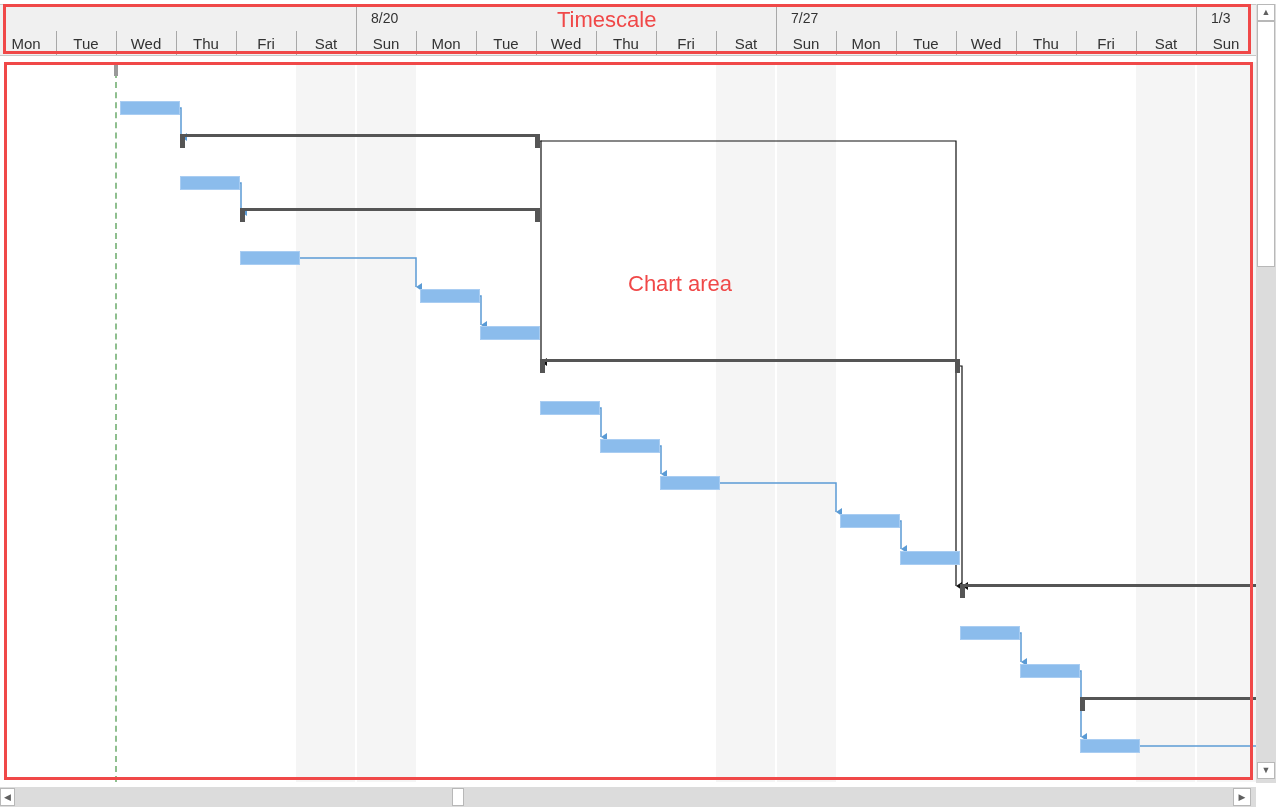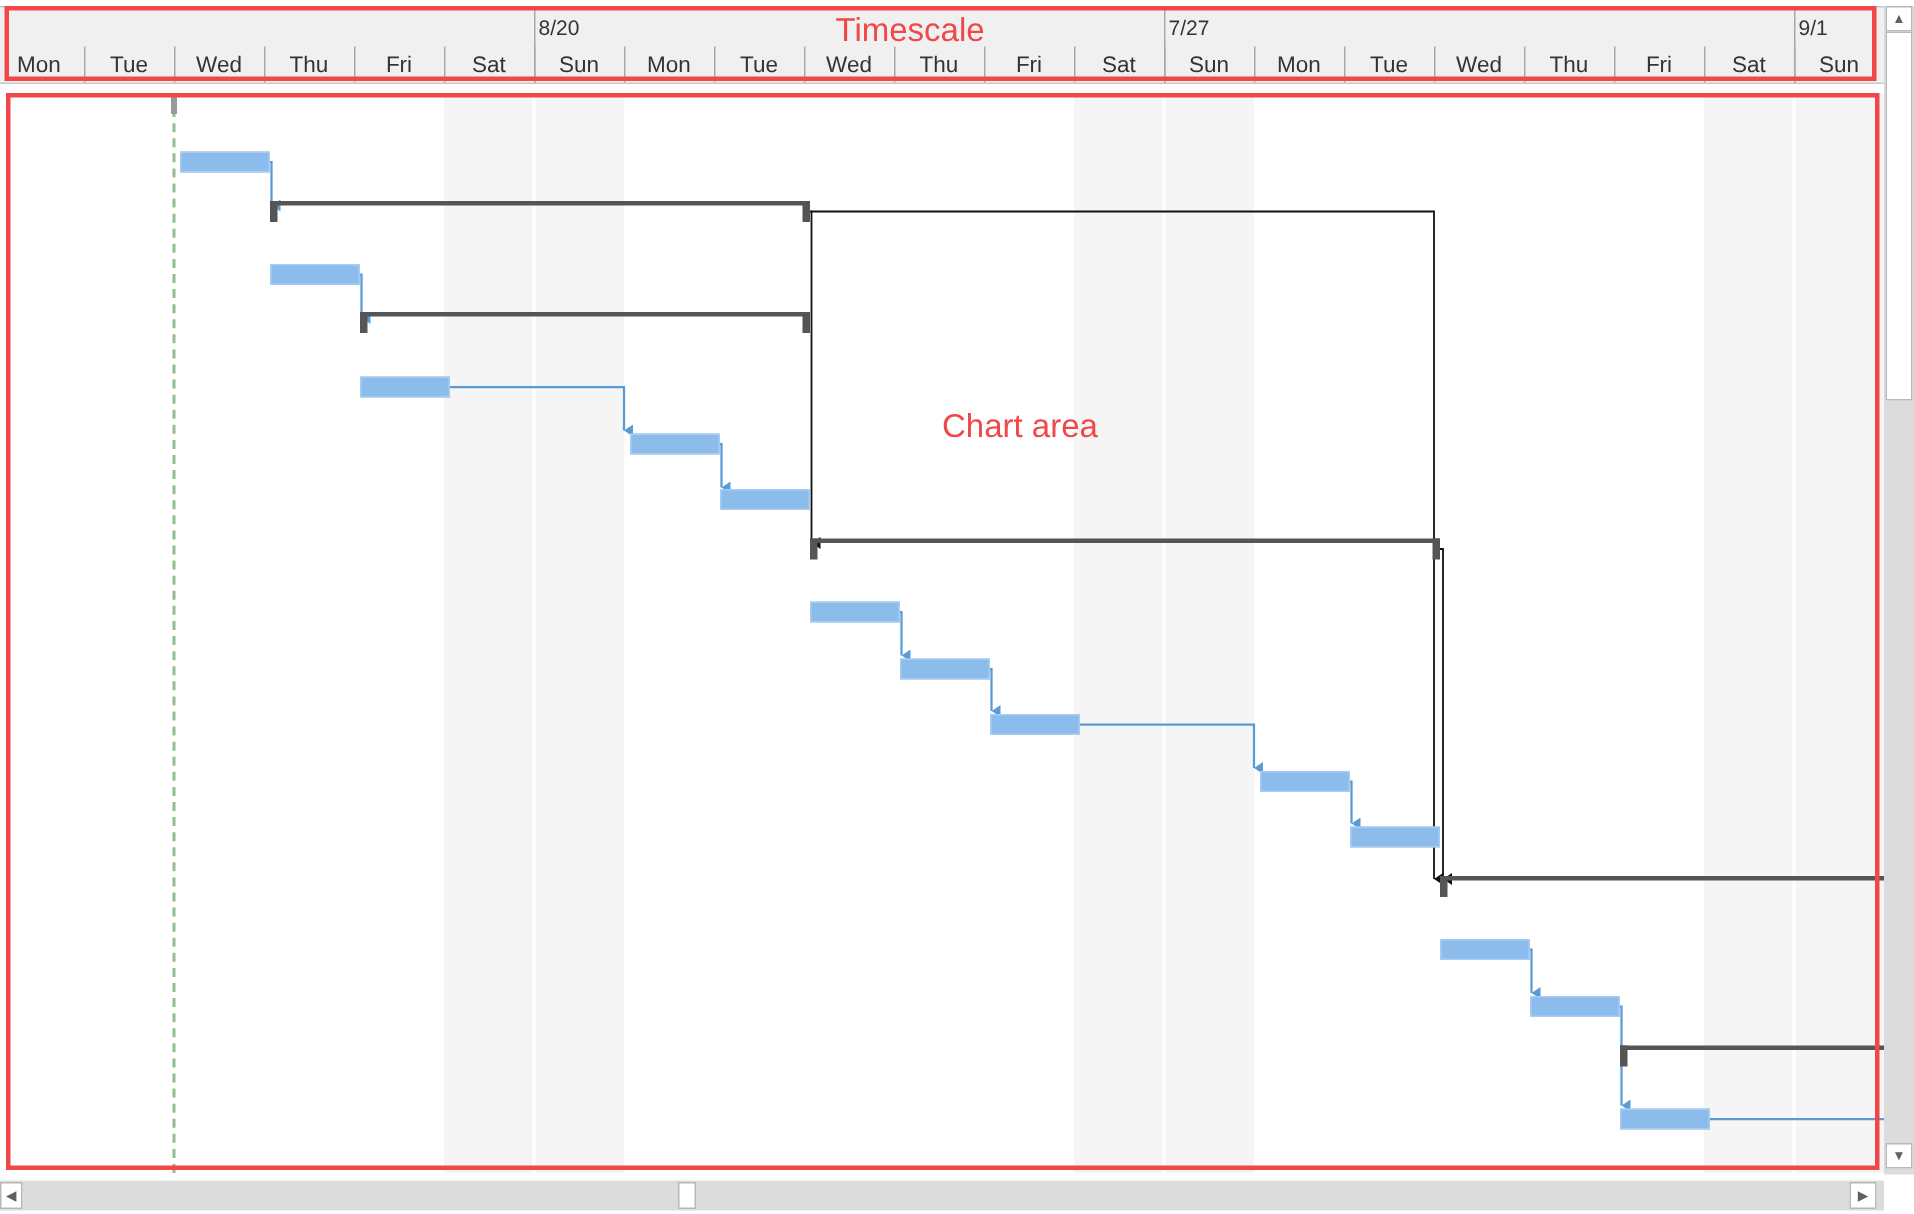--- a/index.html
+++ b/index.html
@@ -1,19 +1,19 @@
 <!DOCTYPE html>
 <html><head>
 <meta charset="utf-8">
 <style>
   * { box-sizing: border-box; margin: 0; padding: 0; }
   html, body { width: 1276px; height: 809px; overflow: hidden; background: #ffffff; font-family: "Liberation Sans", "DejaVu Sans", sans-serif; }
   #root { position: relative; width: 1276px; height: 809px; background: #ffffff; }
   .timescale { position: absolute; left: 0; top: 4px; width: 1256px; height: 52px; background: #f0f0f0; border-top: 1px solid #c8c8c8; border-bottom: 1px solid #c8c8c8; overflow: hidden; }
-  .ts-week { position: absolute; top: 0; height: 26px; font-size: 14px; color: #333; padding-left: 2px; line-height: 26px; border-left: 1px solid #a8a8a8; }
+  .ts-week { position: absolute; top: 0; height: 26px; font-size: 14px; color: #333; padding-left: 14px; line-height: 26px; border-left: 1px solid #a8a8a8; }
   .ts-day { position: absolute; top: 26px; height: 25px; width: 60px; text-align: center; font-size: 15px; color: #333; line-height: 25px; }
   .ts-day-div { position: absolute; top: 26px; width: 1px; height: 25px; background: #a8a8a8; }
   .chart { position: absolute; left: 0; top: 62px; width: 1256px; height: 720px; background: #ffffff; overflow: hidden; }
   .weekend { position: absolute; top: 0; height: 720px; width: 60px; background: #f5f5f5; }
   .weekend-div { position: absolute; top: 0; height: 720px; width: 2px; background: #ffffff; }
   .today-line { position: absolute; top: 0; left: 115px; width: 0; height: 720px; border-left: 2px dashed #8fbf8f; }
   .today-mark { position: absolute; top: 0; left: 114px; width: 4px; height: 14px; background: #9a9a9a; }
   svg.links { position: absolute; left: 0; top: 0; }
   .task-bar { position: absolute; height: 14px; background: #8bbcec; border: 1px solid #a9cdf2; }
   .summary-bar { position: absolute; height: 3px; background: #555555; }
@@ -68,21 +68,21 @@
       <div class="ts-day" style="left: 1016px;">Thu</div>
       <div class="ts-day-div" style="left: 1016px;"></div>
       <div class="ts-day" style="left: 1076px;">Fri</div>
       <div class="ts-day-div" style="left: 1076px;"></div>
       <div class="ts-day" style="left: 1136px;">Sat</div>
       <div class="ts-day-div" style="left: 1136px;"></div>
       <div class="ts-day" style="left: 1196px;">Sun</div>
       <div class="ts-day-div" style="left: 1196px;"></div>
       <div class="ts-week" style="left: 356px; height: 51px;">8/20</div>
       <div class="ts-week" style="left: 776px; height: 51px;">7/27</div>
-      <div class="ts-week" style="left: 1196px; height: 51px;">9/1</div>
+      <div class="ts-week" style="left: 1196px; height: 51px;">1/3</div>
     </div>
 
   <div class="chart" id="chart">
     <div class="weekend" style="left:296px"></div>
     <div class="weekend" style="left:356px"></div>
     <div class="weekend-div" style="left:355px"></div>
     <div class="weekend" style="left:716px"></div>
     <div class="weekend" style="left:776px"></div>
     <div class="weekend-div" style="left:775px"></div>
     <div class="weekend" style="left:1136px"></div>

